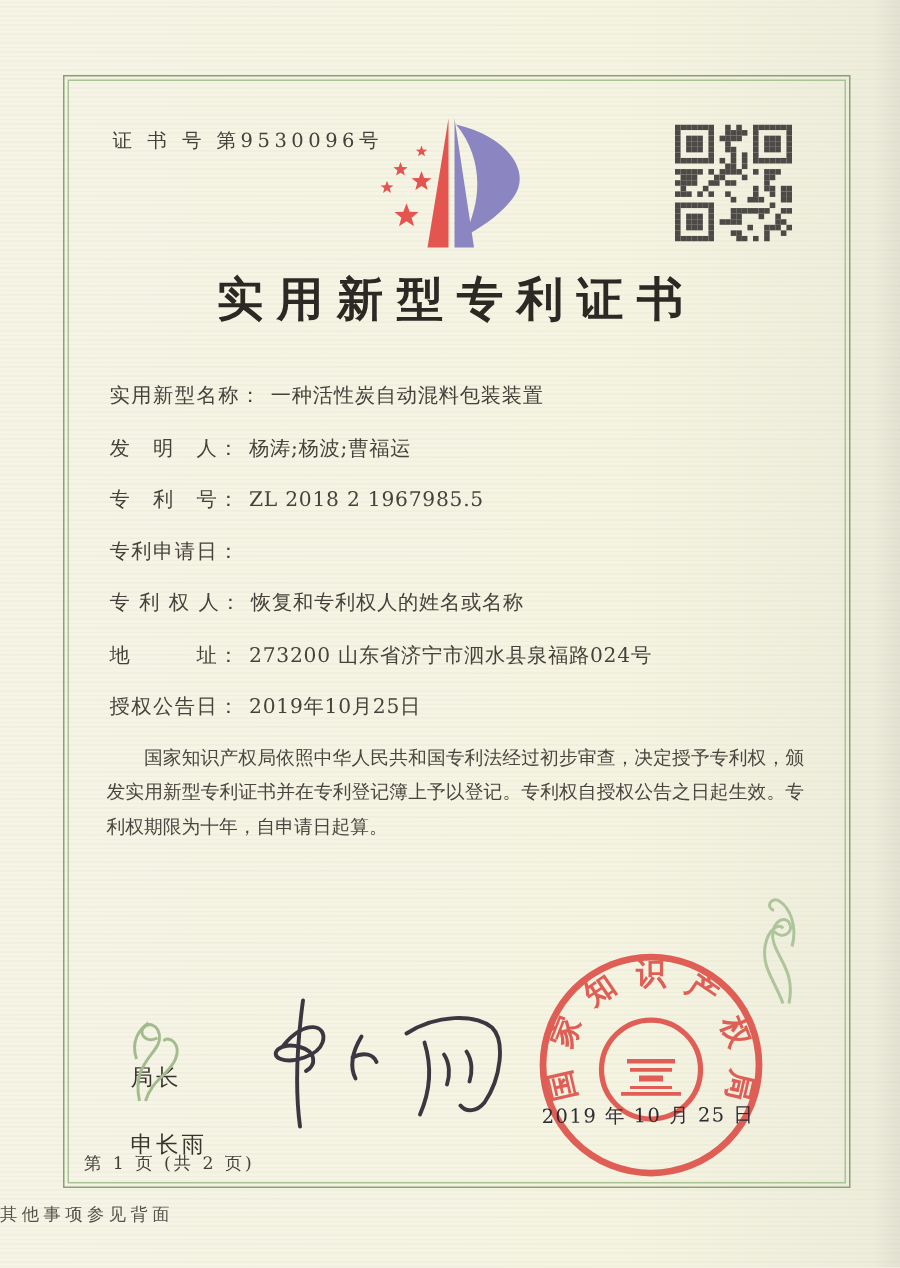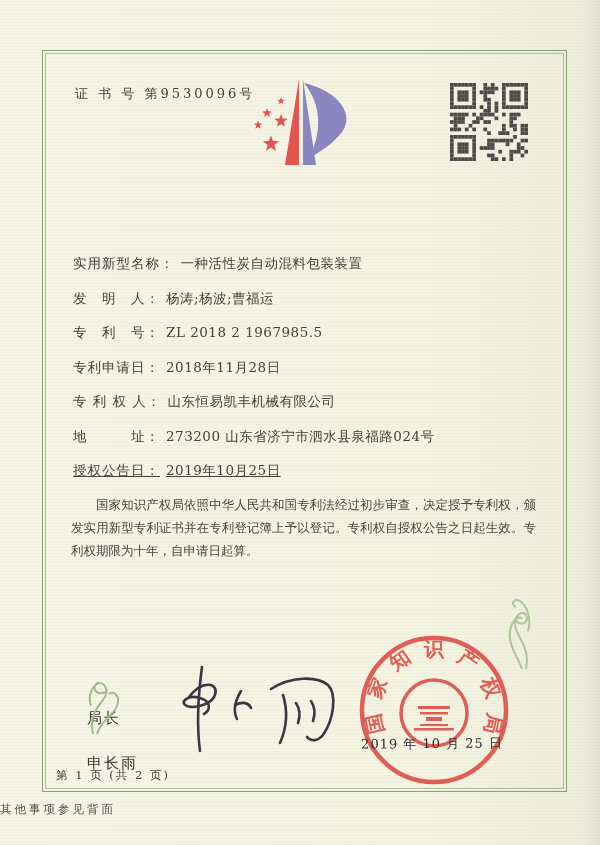--- a/index.html
+++ b/index.html
@@ -35,21 +35,21 @@
     color:#2c2925;white-space:pre;
   }
   .fields{
     position:absolute;left:30px;top:204px;right:40px;
     display:flex;flex-direction:column;gap:16.5px;
     font-size:13.5px;color:#46423b;
   }
   .field-row{display:flex;align-items:baseline;white-space:pre;}
   .field-label{white-space:pre;letter-spacing:1px;}
   .field-value{margin-left:6px;letter-spacing:0.5px;}
-  .grant-pair{display:flex;align-items:center;white-space:pre;text-decoration:underline;}
+  .grant-pair{display:flex;align-items:center;white-space:pre;}
   .grant-row{display:flex;}
   .grant-row .pair2{margin-left:56px;}
   .paragraphs{
     position:absolute;left:28px;top:443px;width:465px;
     font-size:12.5px;line-height:1.82;text-align:justify;color:#4a463f;
   }
   .paragraphs p{margin:0;text-indent:2em;}
   .signer{
     position:absolute;left:44px;top:632px;
     font-size:15px;letter-spacing:2px;color:#38342e;
@@ -303,41 +303,41 @@
           <rect x="4" y="20" width="1" height="1" fill="#4c4a46"></rect>
           <rect x="5" y="20" width="1" height="1" fill="#4c4a46"></rect>
           <rect x="6" y="20" width="1" height="1" fill="#4c4a46"></rect>
           <rect x="11" y="20" width="1" height="1" fill="#4c4a46"></rect>
           <rect x="12" y="20" width="1" height="1" fill="#4c4a46"></rect>
           <rect x="14" y="20" width="1" height="1" fill="#4c4a46"></rect>
           <rect x="16" y="20" width="1" height="1" fill="#4c4a46"></rect>
         </svg>
     </div>
 
+    <h1 class="title">实用新型专利证书</h1>
 
     <div class="fields">
       <div class="field-row">
         <span class="field-label">实用新型名称：</span>
         <span class="field-value">一种活性炭自动混料包装装置</span>
       </div>
       <div class="field-row">
         <span class="field-label">发　明　人：</span>
         <span class="field-value">杨涛;杨波;曹福运</span>
       </div>
       <div class="field-row">
         <span class="field-label">专　利　号：</span>
         <span class="field-value">ZL 2018 2 1967985.5</span>
       </div>
       <div class="field-row">
         <span class="field-label">专利申请日：</span>
-        <span class="field-value">2018年11月28日</span>
       </div>
       <div class="field-row">
         <span class="field-label">专 利 权 人：</span>
-        <span class="field-value">山东恒易凯丰机械有限公司</span>
+        <span class="field-value">恢复和专利权人的姓名或名称</span>
       </div>
       <div class="field-row">
         <span class="field-label">地　　　址：</span>
         <span class="field-value">273200 山东省济宁市泗水县泉福路024号</span>
       </div>
       <div class="grant-row">
         <div class="grant-pair">
           <span class="field-label">授权公告日：</span>
           <span class="field-value">2019年10月25日</span>
         </div>

